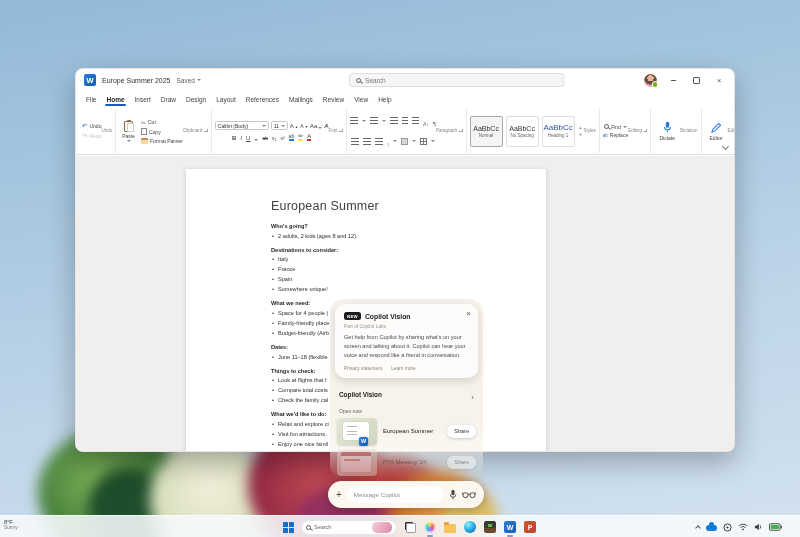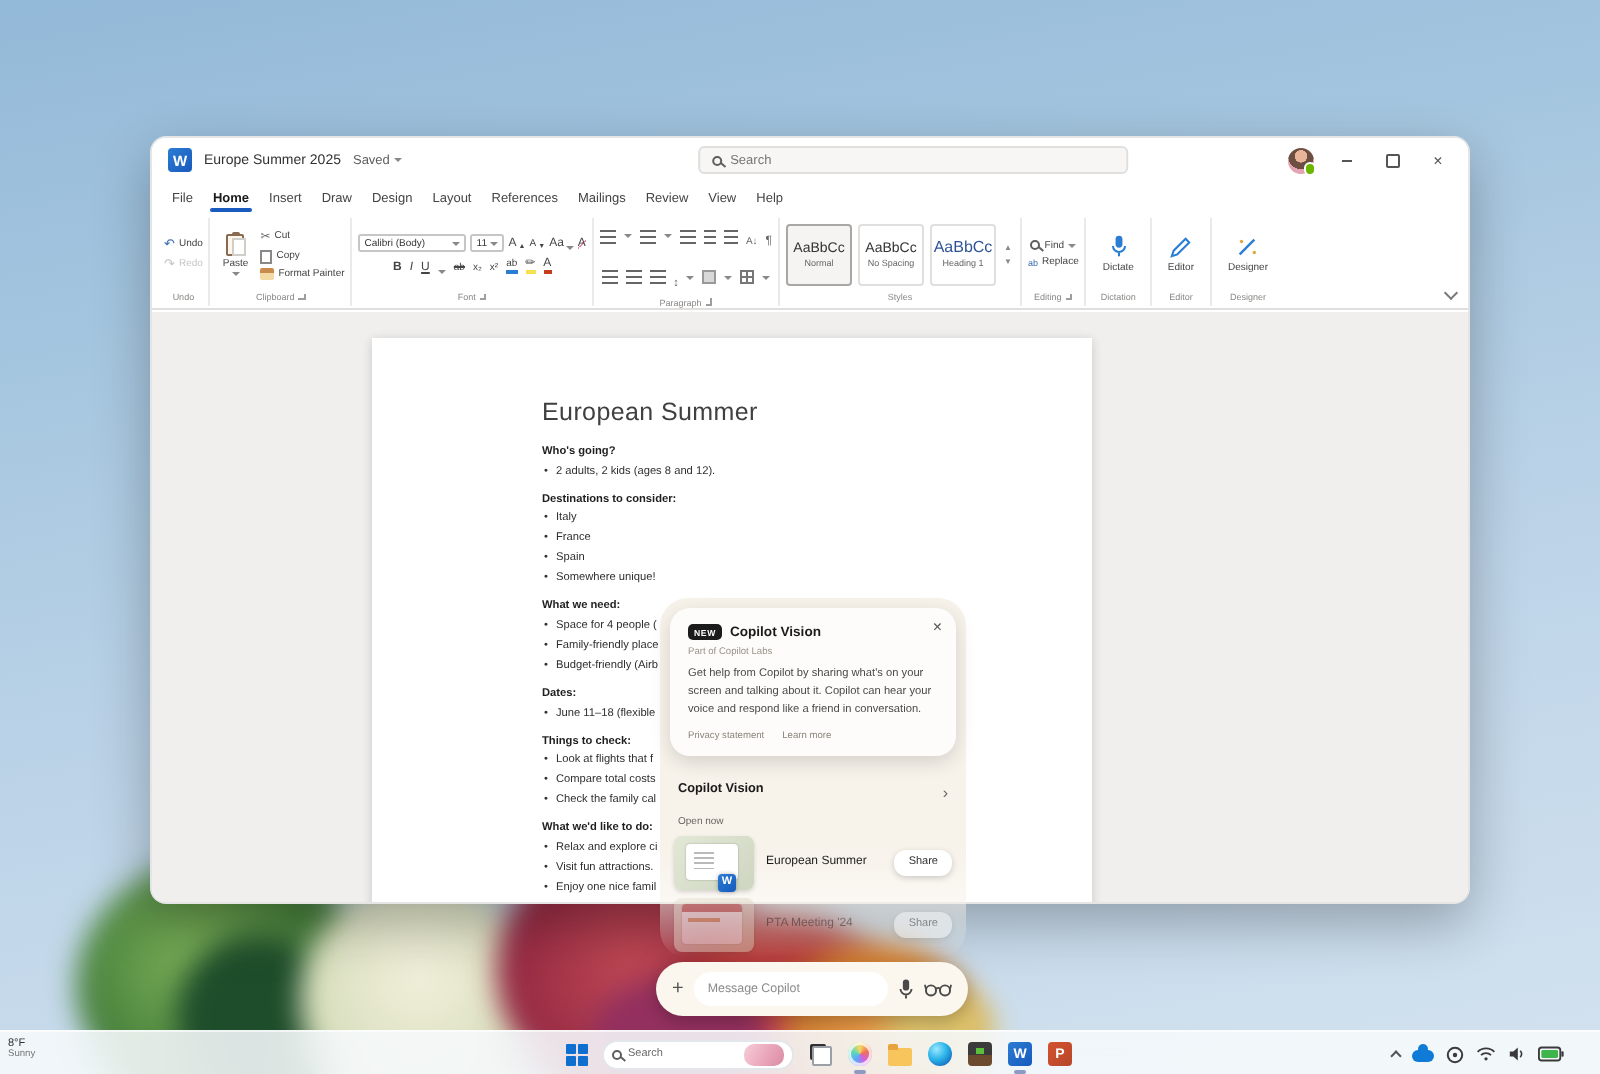--- a/index.html
+++ b/index.html
@@ -40,21 +40,21 @@
   .wc{width:14px;height:12px;display:flex;align-items:center;justify-content:center;color:#555;font-size:7px}
   .wc-min::before{content:"";width:5px;height:1px;background:#555}
   .wc-max::before{content:"";width:5px;height:5px;border:1px solid #555;border-radius:1px}
   .wc-close::before{content:"×";font-size:8px}
   .menubar{height:16px;display:flex;align-items:center;gap:10px;padding:0 10px;background:#fff}
   .tab{font-size:6.5px;color:#444;position:relative;cursor:default}
   .tab.active{font-weight:bold;color:#1b1b1b}
   .tab.active::after{content:"";position:absolute;left:-1px;right:-1px;bottom:-3px;height:2px;border-radius:1px;background:#185abd}
   
   .ribbon{height:48px;border-bottom:1px solid #e1dfdd;display:flex;align-items:stretch;padding:2px 3px 1px;position:relative;background:#fff}
-  .rgroup{display:flex;flex-direction:column;border-right:1px solid #eceae8;padding:0 3px}
+  .rgroup{display:flex;flex-direction:row;border-right:1px solid #eceae8;padding:0 3px}
   .rbody{flex:1;display:flex;align-items:center;gap:3px}
   .rcol{display:flex;flex-direction:column;justify-content:center;gap:2.5px}
   .rlabel{text-align:center;font-size:4.5px;color:#8a8886;padding:1px 0 2px;display:flex;justify-content:center;align-items:center;gap:2px}
   .dl{width:3.5px;height:3.5px;border-right:1px solid #a09e9c;border-bottom:1px solid #a09e9c}
   .rbtn{display:flex;align-items:center;gap:2px;font-size:5px;color:#444;cursor:default;white-space:nowrap}
   .rbtn.disabled{color:#c8c6c4}
   .g-undo::before{content:"↶";color:#3b6cb0;font-size:6.5px}
   .g-redo::before{content:"↷";color:#c8c6c4;font-size:6.5px}
   .g-cut::before{content:"✂";color:#666;font-size:6px}
   .g-copy{width:6px;height:7px;border:1px solid #8a8886;background:#fff;position:relative}

